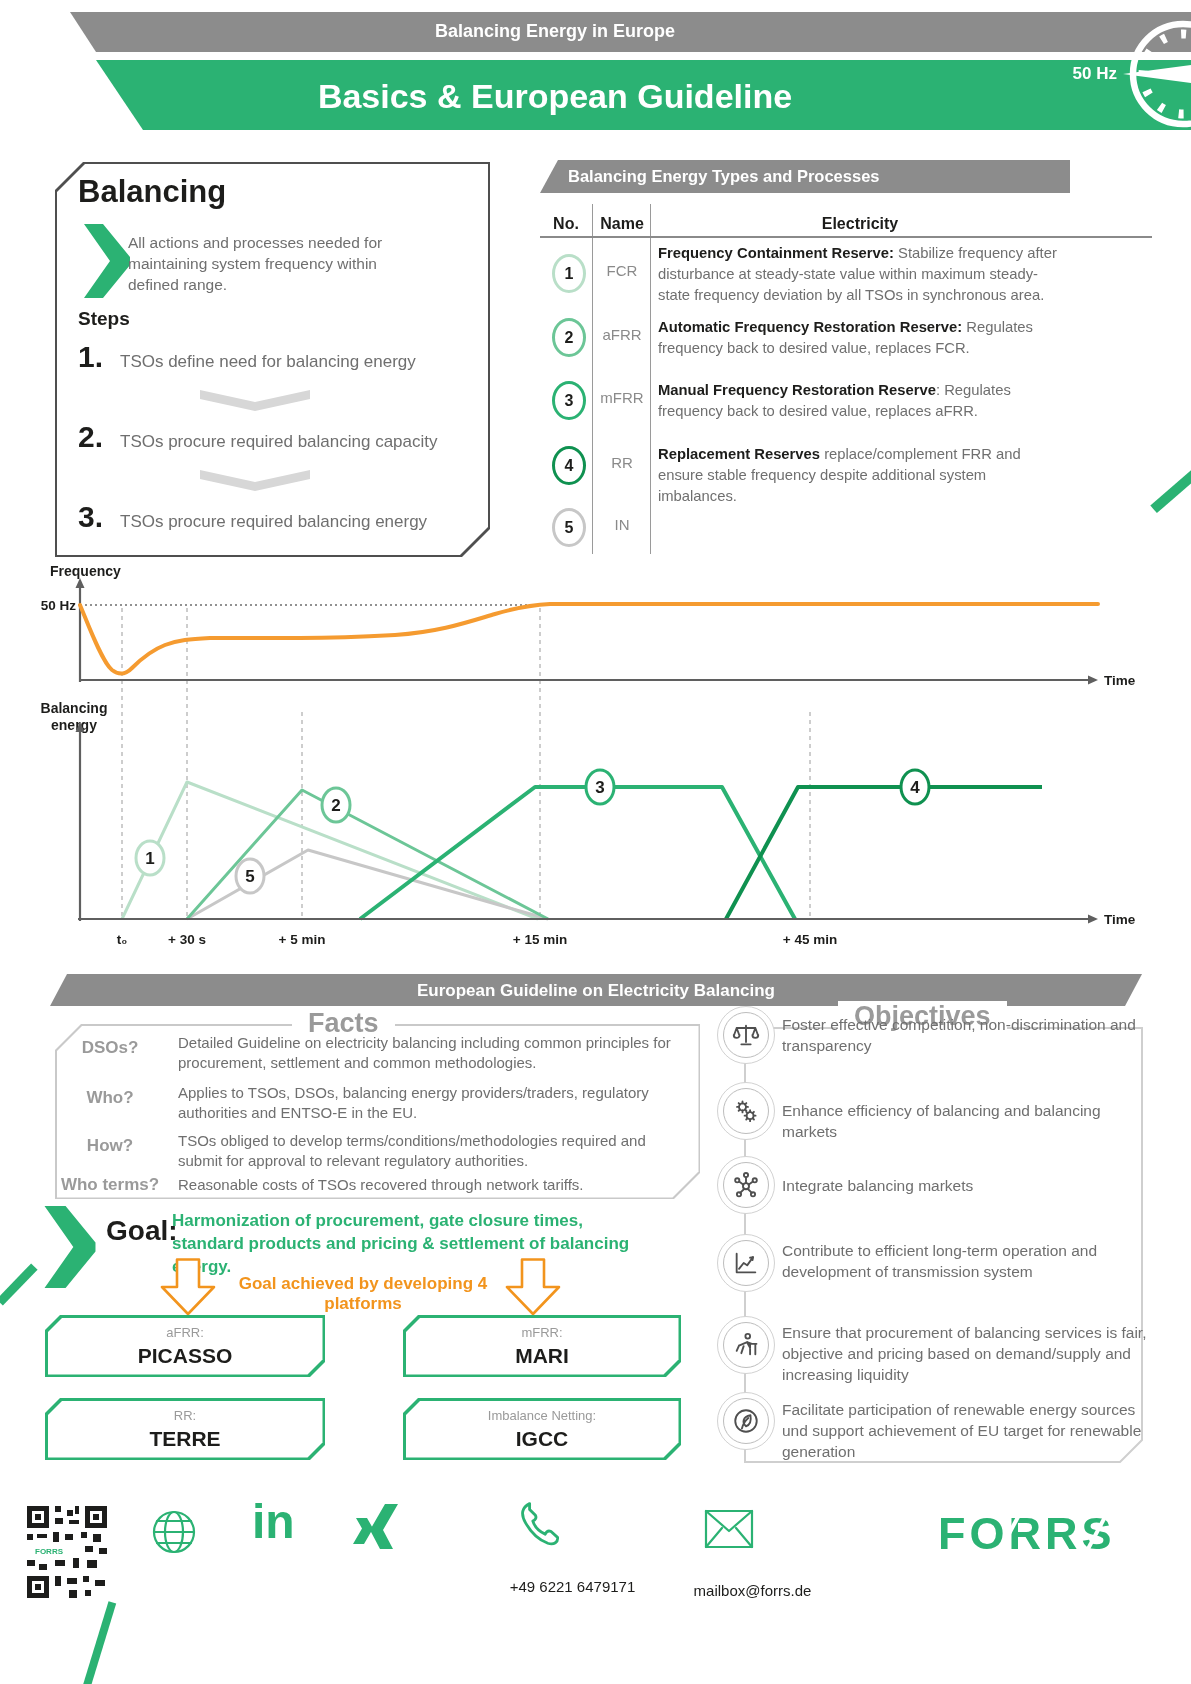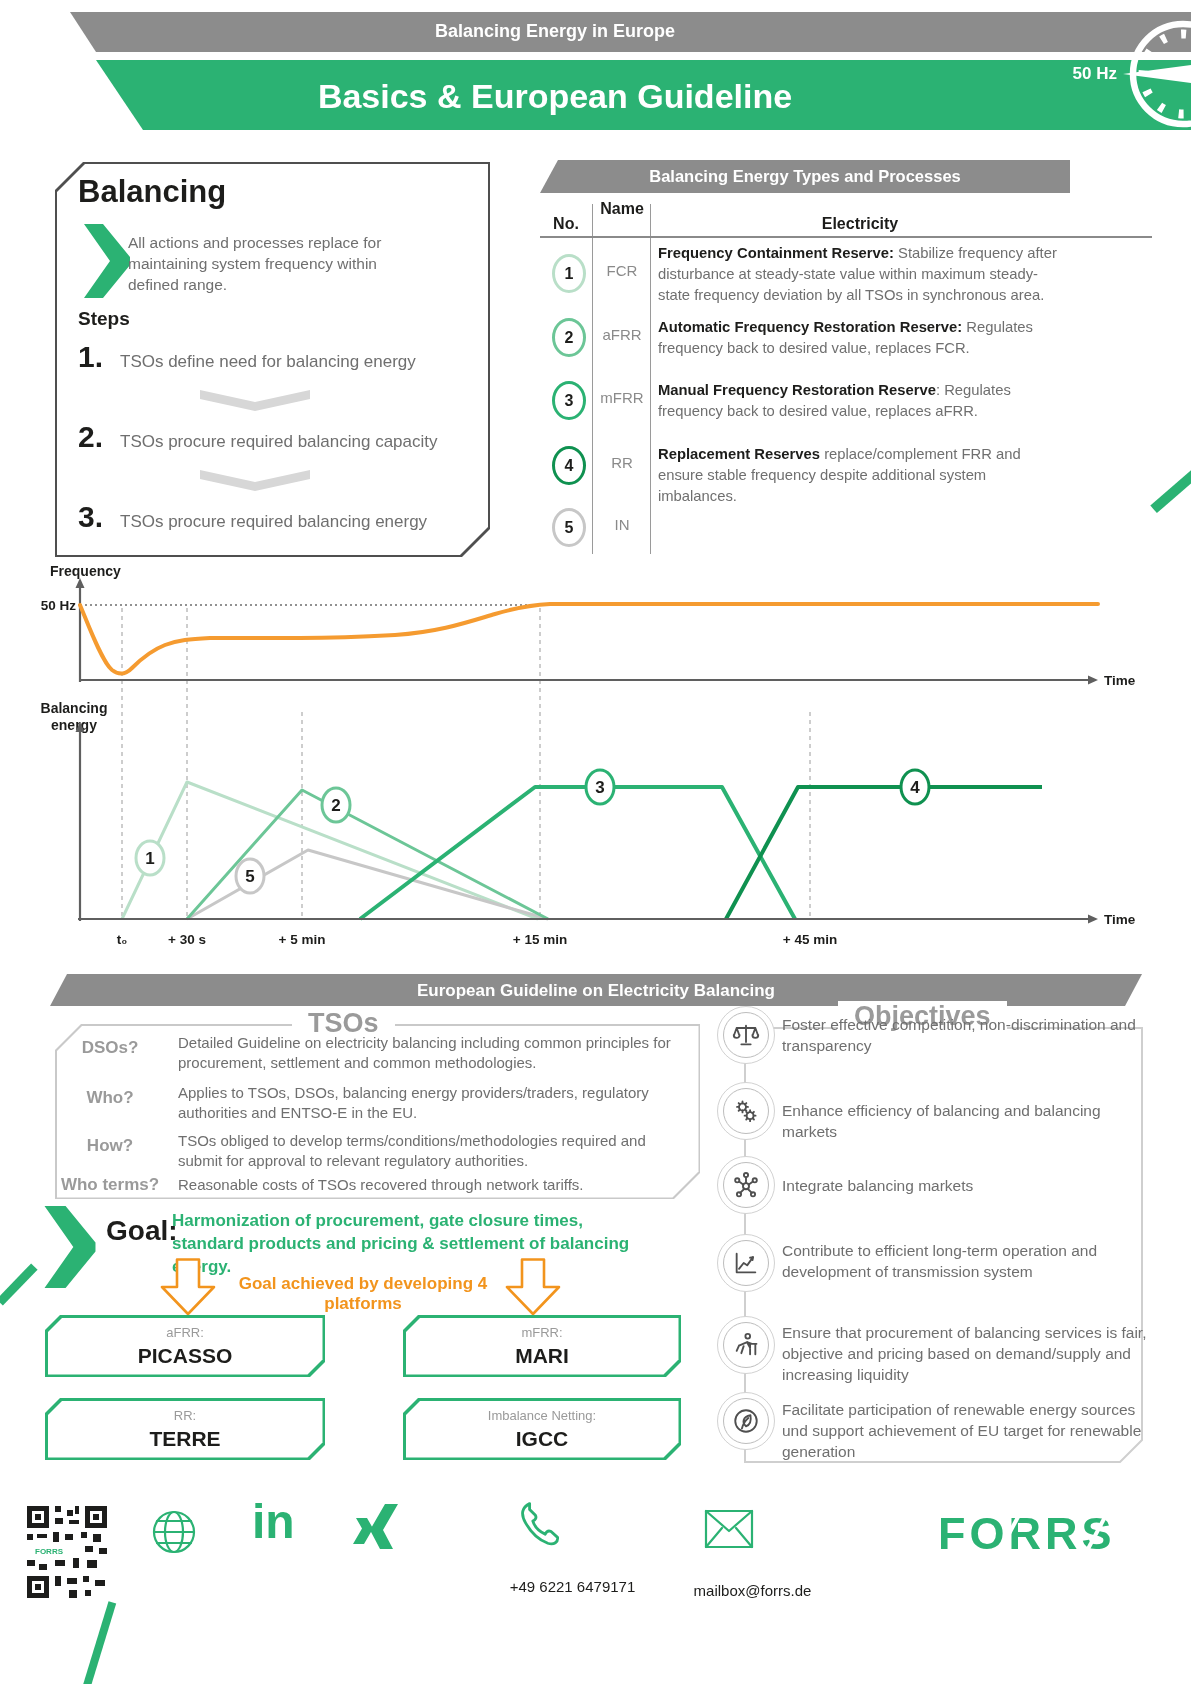--- a/index.html
+++ b/index.html
@@ -24,21 +24,21 @@
   .bal-title{left:78px;top:162px;font-size:31px;font-weight:bold;color:#1d1d1b;}
   .chev-green{fill:var(--green);}
   .bal-def{left:128px;top:220px;width:300px;font-size:15.5px;line-height:21px;color:var(--text_gray);}
   .steps-t{left:78px;top:296px;font-size:19px;font-weight:bold;color:#1d1d1b;}
   .step-num{font-size:30px;font-weight:bold;color:#1d1d1b;}
   .step-txt{font-size:17px;color:var(--text_gray);}
   .divider{fill:#d7d7d7;}
   
   .tbl-banner{left:540px;top:148px;width:530px;height:33px;background:var(--gray_banner);
     clip-path:polygon(18px 0,530px 0,530px 33px,0 33px);}
-  .tbl-banner-t{left:540px;top:155px;width:530px;text-align:center;color:#fff;font-size:16.5px;font-weight:bold;}
+  .tbl-banner-t{left:568px;top:155px;width:530px;color:#fff;font-size:16.5px;font-weight:bold;}
   .th{font-size:16px;font-weight:bold;color:#1d1d1b;text-align:center;}
   .vline{width:1px;background:#9a9a9a;}
   .hline{height:1.5px;background:#8a8a8a;}
   .circ{width:28px;height:33px;border:3px solid #ccc;border-radius:50%;background:#fff;
     display:flex;align-items:center;justify-content:center;font-size:16px;font-weight:bold;color:#1d1d1b;}
   .circ-1{border-color:var(--pale_green);} .circ-2{border-color:var(--mid_green);}
   .circ-3{border-color:var(--green);} .circ-4{border-color:var(--dark_green);}
   .circ-5{border-color:var(--line_gray);}
   .tname{left:595px;width:54px;text-align:center;font-size:15px;color:#8a8a8a;}
   .tdesc{left:658px;width:406px;font-size:14.8px;line-height:21px;color:var(--text_gray);}
@@ -109,40 +109,40 @@
   </svg>
   <div class="abs gauge-label">50 Hz</div>
 
   <div class="abs cutbox bal-box">
       <div class="cutbox-in"></div>
     </div>
   <div class="abs bal-title">Balancing</div>
   <svg class="abs" style="left:84px;top:212px;width:46px;height:74px" viewBox="0 0 46 74">
     <polygon class="chev-green" points="0,0 19,0 46,33 46,41 19,74 0,74 26,37"></polygon>
   </svg>
-  <div class="abs bal-def">All actions and processes replace for maintaining system frequency within defined range.</div>
+  <div class="abs bal-def">All actions and processes needed for maintaining system frequency within defined range.</div>
   <div class="abs steps-t">Steps</div>
 
   <div class="abs step-num" style="left:78px;top:328px">1.</div>
   <div class="abs step-txt" style="left:120px;top:340px">TSOs define need for balancing energy</div>
   <svg class="abs" style="left:200px;top:378px;width:110px;height:22px" viewBox="0 0 110 22">
     <polygon class="divider" points="0,0 55,12 110,0 110,9 55,21 0,9"></polygon>
   </svg>
   <div class="abs step-num" style="left:78px;top:408px">2.</div>
   <div class="abs step-txt" style="left:120px;top:420px">TSOs procure required balancing capacity</div>
   <svg class="abs" style="left:200px;top:458px;width:110px;height:22px" viewBox="0 0 110 22">
     <polygon class="divider" points="0,0 55,12 110,0 110,9 55,21 0,9"></polygon>
   </svg>
   <div class="abs step-num" style="left:78px;top:488px">3.</div>
   <div class="abs step-txt" style="left:120px;top:500px">TSOs procure required balancing energy</div>
 
   <div class="abs tbl-banner"></div>
   <div class="abs tbl-banner-t">Balancing Energy Types and Processes</div>
   <div class="abs th" style="left:542px;top:203px;width:48px">No.</div>
-  <div class="abs th" style="left:595px;top:188px;width:54px">Name</div>
+  <div class="abs th" style="left:595px;top:203px;width:54px">Name</div>
   <div class="abs th" style="left:658px;top:203px;width:404px">Electricity</div>
   <div class="abs vline" style="left:592px;top:192px;height:350px"></div>
   <div class="abs vline" style="left:650px;top:192px;height:350px"></div>
   <div class="abs hline" style="left:540px;top:224px;width:612px"></div>
 
   <div class="abs circ circ-1" style="left:552px;top:242px">
       <span>1</span>
     </div>
   <div class="abs tname" style="top:250px">FCR</div>
   <div class="abs tdesc" style="top:231px"><b>Frequency Containment Reserve:</b><span> Stabilize frequency after disturbance at steady-state value within maximum steady-state frequency deviation by all TSOs in synchronous area.</span></div>
@@ -219,21 +219,21 @@
     <text class="ticklab" x="540" y="932" text-anchor="middle">+ 15 min</text>
     <text class="ticklab" x="810" y="932" text-anchor="middle">+ 45 min</text>
   </svg>
 
   <div class="abs guide-banner"></div>
   <div class="abs guide-t">European Guideline on Electricity Balancing</div>
 
   <div class="abs cutbox facts-box" style="--bw:1.5px;background:#c9c9c9">
       <div class="cutbox-in"></div>
     </div>
-  <div class="abs sec-head" style="left:292px;top:996px">TSOs</div>
+  <div class="abs sec-head" style="left:292px;top:996px">Facts</div>
 
   <div class="abs f-label" style="top:1026px">DSOs?</div>
   <div class="abs f-text" style="top:1021px">Detailed Guideline on electricity balancing including common principles for procurement, settlement and common methodologies.</div>
   <div class="abs f-label" style="top:1076px">Who?</div>
   <div class="abs f-text" style="top:1071px">Applies to TSOs, DSOs, balancing energy providers/traders, regulatory authorities and ENTSO-E in the EU.</div>
   <div class="abs f-label" style="top:1124px">How?</div>
   <div class="abs f-text" style="top:1119px">TSOs obliged to develop terms/conditions/methodologies required and submit for approval to relevant regulatory authorities.</div>
   <div class="abs f-label" style="top:1163px">Who terms?</div>
   <div class="abs f-text" style="top:1163px">Reasonable costs of TSOs recovered through network tariffs.</div>
 

